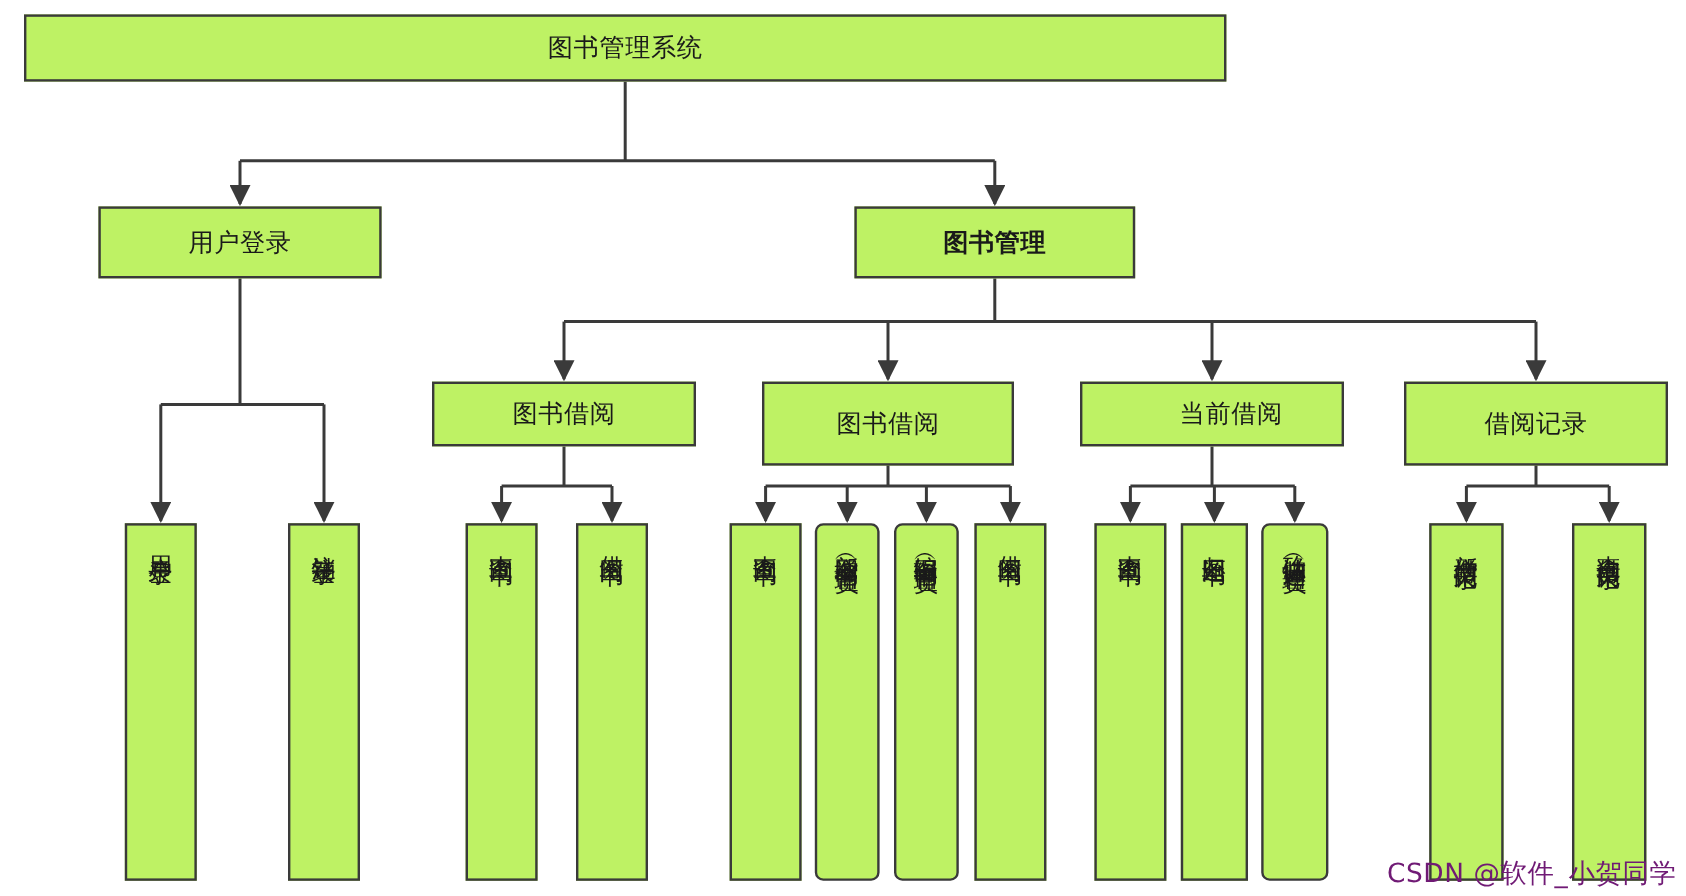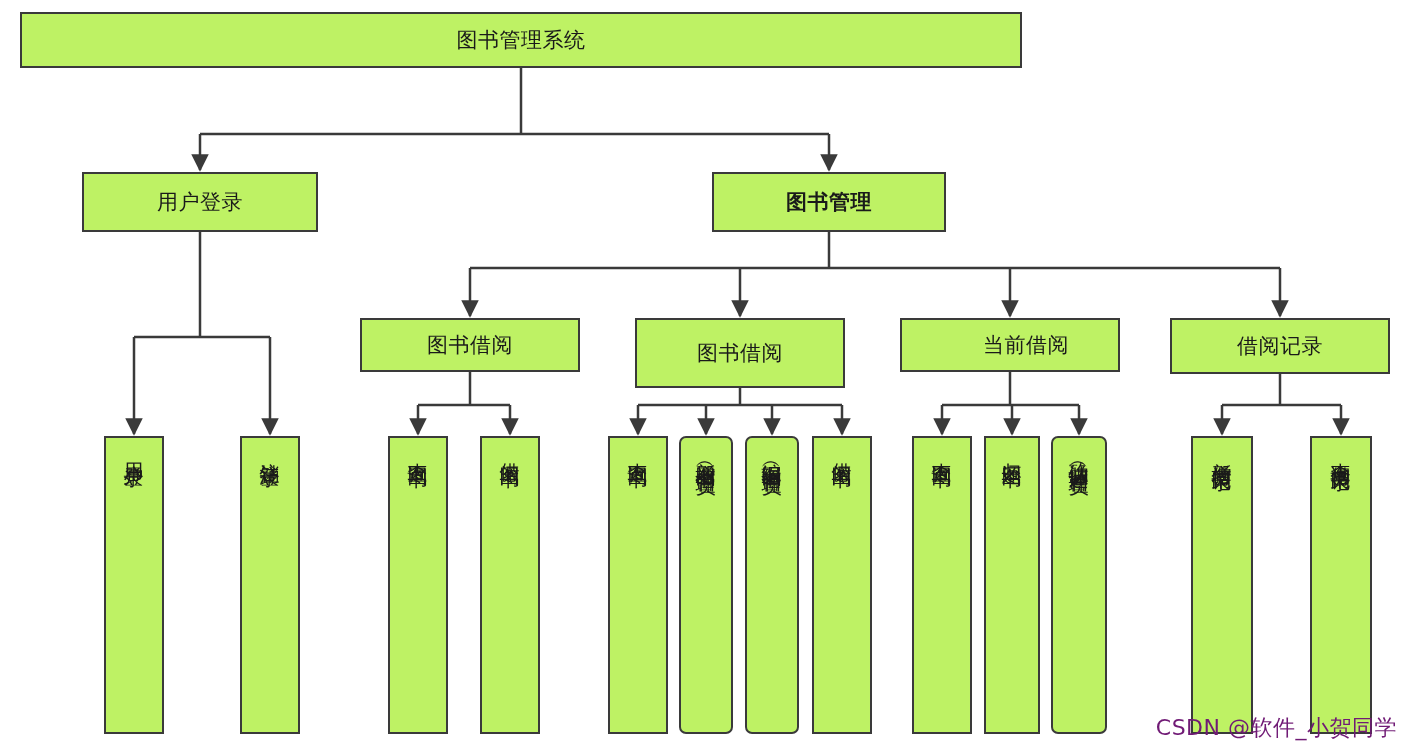--- a/index.html
+++ b/index.html
@@ -129,21 +129,21 @@
       </div>
       <div class="node horiz" style="left: 360px; top: 318px; width: 220px; height: 54px;">
         <span class="label">图书借阅</span>
       </div>
       <div class="node horiz" style="left: 635px; top: 318px; width: 210px; height: 70px;">
         <span class="label">图书借阅</span>
       </div>
       <div class="node horiz" style="left: 900px; top: 318px; width: 220px; height: 54px; padding-left: 32px;">
         <span class="label">当前借阅</span>
       </div>
-      <div class="node horiz" style="left: 1170px; top: 318px; width: 220px; height: 56px;">
+      <div class="node horiz" style="left: 1170px; top: 318px; width: 220px; height: 70px;">
         <span class="label">借阅记录</span>
       </div>
       <div class="node vert" style="left: 104px; top: 436px; width: 60px; height: 298px;">
         <span class="label">用户登录</span>
       </div>
       <div class="node vert" style="left: 240px; top: 436px; width: 60px; height: 298px;">
         <span class="label">注销登录</span>
       </div>
       <div class="node vert" style="left: 388px; top: 436px; width: 60px; height: 298px;">
         <span class="label">查询图书</span>

